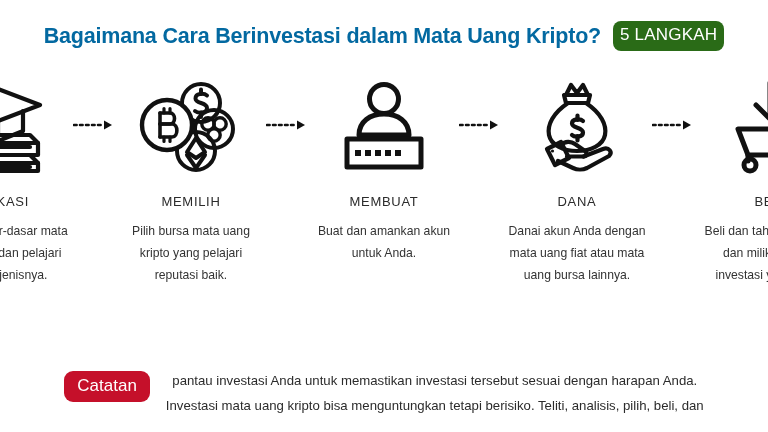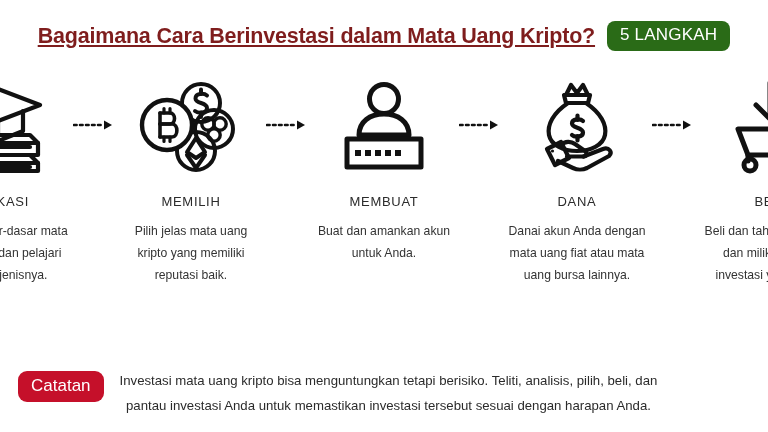--- a/index.html
+++ b/index.html
@@ -23,31 +23,30 @@
     align-items: center;
     justify-content: center;
     gap: 12px;
     padding: 0 14px;
     box-sizing: border-box;
   }
   .header-title {
     font-size: 21.5px;
     font-weight: 700;
     letter-spacing: -0.2px;
-    color: #7f1d1d;
+    color: #0369a1;
     white-space: nowrap;
-    text-decoration: underline;
   }
   .header-badge {
     background: #2a6b17;
     color: #ffffff;
     font-size: 17px;
     font-weight: 400;
     letter-spacing: 0.2px;
-    padding: 5px 13px 6px;
+    padding: 5px 7px 6px;
     border-radius: 8px;
     white-space: nowrap;
     line-height: 1.1;
   }
 
   
   .steps {
     display: flex;
     align-items: flex-start;
     justify-content: center;
@@ -97,22 +96,23 @@
   .connector svg { display: block; }
 
   
   .footer {
     position: absolute;
     left: 0;
     right: 0;
     bottom: 14px;
     display: flex;
     align-items: flex-start;
+    justify-content: center;
     gap: 16px;
-    padding: 0 18px;
+    padding: 0 0;
     box-sizing: border-box;
   }
   .footer-badge {
     background: #c5102a;
     color: #ffffff;
     font-size: 17px;
     padding: 5px 13px 6px;
     border-radius: 9px;
     white-space: nowrap;
     line-height: 1.15;
@@ -190,21 +190,21 @@
         <path d="M48 82 L57 95 L66 82"></path>
 
         <circle cx="28" cy="52" r="25" stroke-width="4.4" fill="#ffffff"></circle>
         <path d="M21 40 L21 64" stroke-width="3.6"></path>
         <path d="M21 40 L31 40 C37 40 37 51 31 51 L21 51" stroke-width="3.6"></path>
         <path d="M21 51 L33 51 C39.5 51 39.5 64 33 64 L21 64" stroke-width="3.6"></path>
         <path d="M25 35.5 L25 40 M31 35.5 L31 40 M25 64 L25 68.5 M31 64 L31 68.5" stroke-width="3.2"></path>
       </svg>
     </div>
     <div class="step-label">MEMILIH</div>
-    <div class="step-desc">Pilih jelas mata uang kripto yang memiliki reputasi baik.</div>
+    <div class="step-desc">Pilih bursa mata uang kripto yang pelajari reputasi baik.</div>
   </div>
 
   <div class="connector">
     <svg width="44" height="12" viewBox="0 0 44 12">
       <line x1="1" y1="6" x2="31" y2="6" stroke="#111111" stroke-width="2.6" stroke-dasharray="2.6 3.4" stroke-linecap="round"></line>
       <path d="M31 1.5 L39 6 L31 10.5 Z" fill="#111111"></path>
     </svg>
   </div>
 
   <div class="step">
@@ -283,16 +283,16 @@
     </div>
     <div class="step-label">BELI</div>
     <div class="step-desc">Beli dan tahan atau jual, dan miliki strategi investasi yang jelas.</div>
   </div>
 
 </div>
 
 <div class="footer">
   <div class="footer-badge">Catatan</div>
   <div class="footer-text">
+    <span>pantau investasi Anda untuk memastikan investasi tersebut sesuai dengan harapan Anda.</span>
     <span>Investasi mata uang kripto bisa menguntungkan tetapi berisiko. Teliti, analisis, pilih, beli, dan</span>
-    <span>pantau investasi Anda untuk memastikan investasi tersebut sesuai dengan harapan Anda.</span>
   </div>
 </div>
 
 </body></html>

